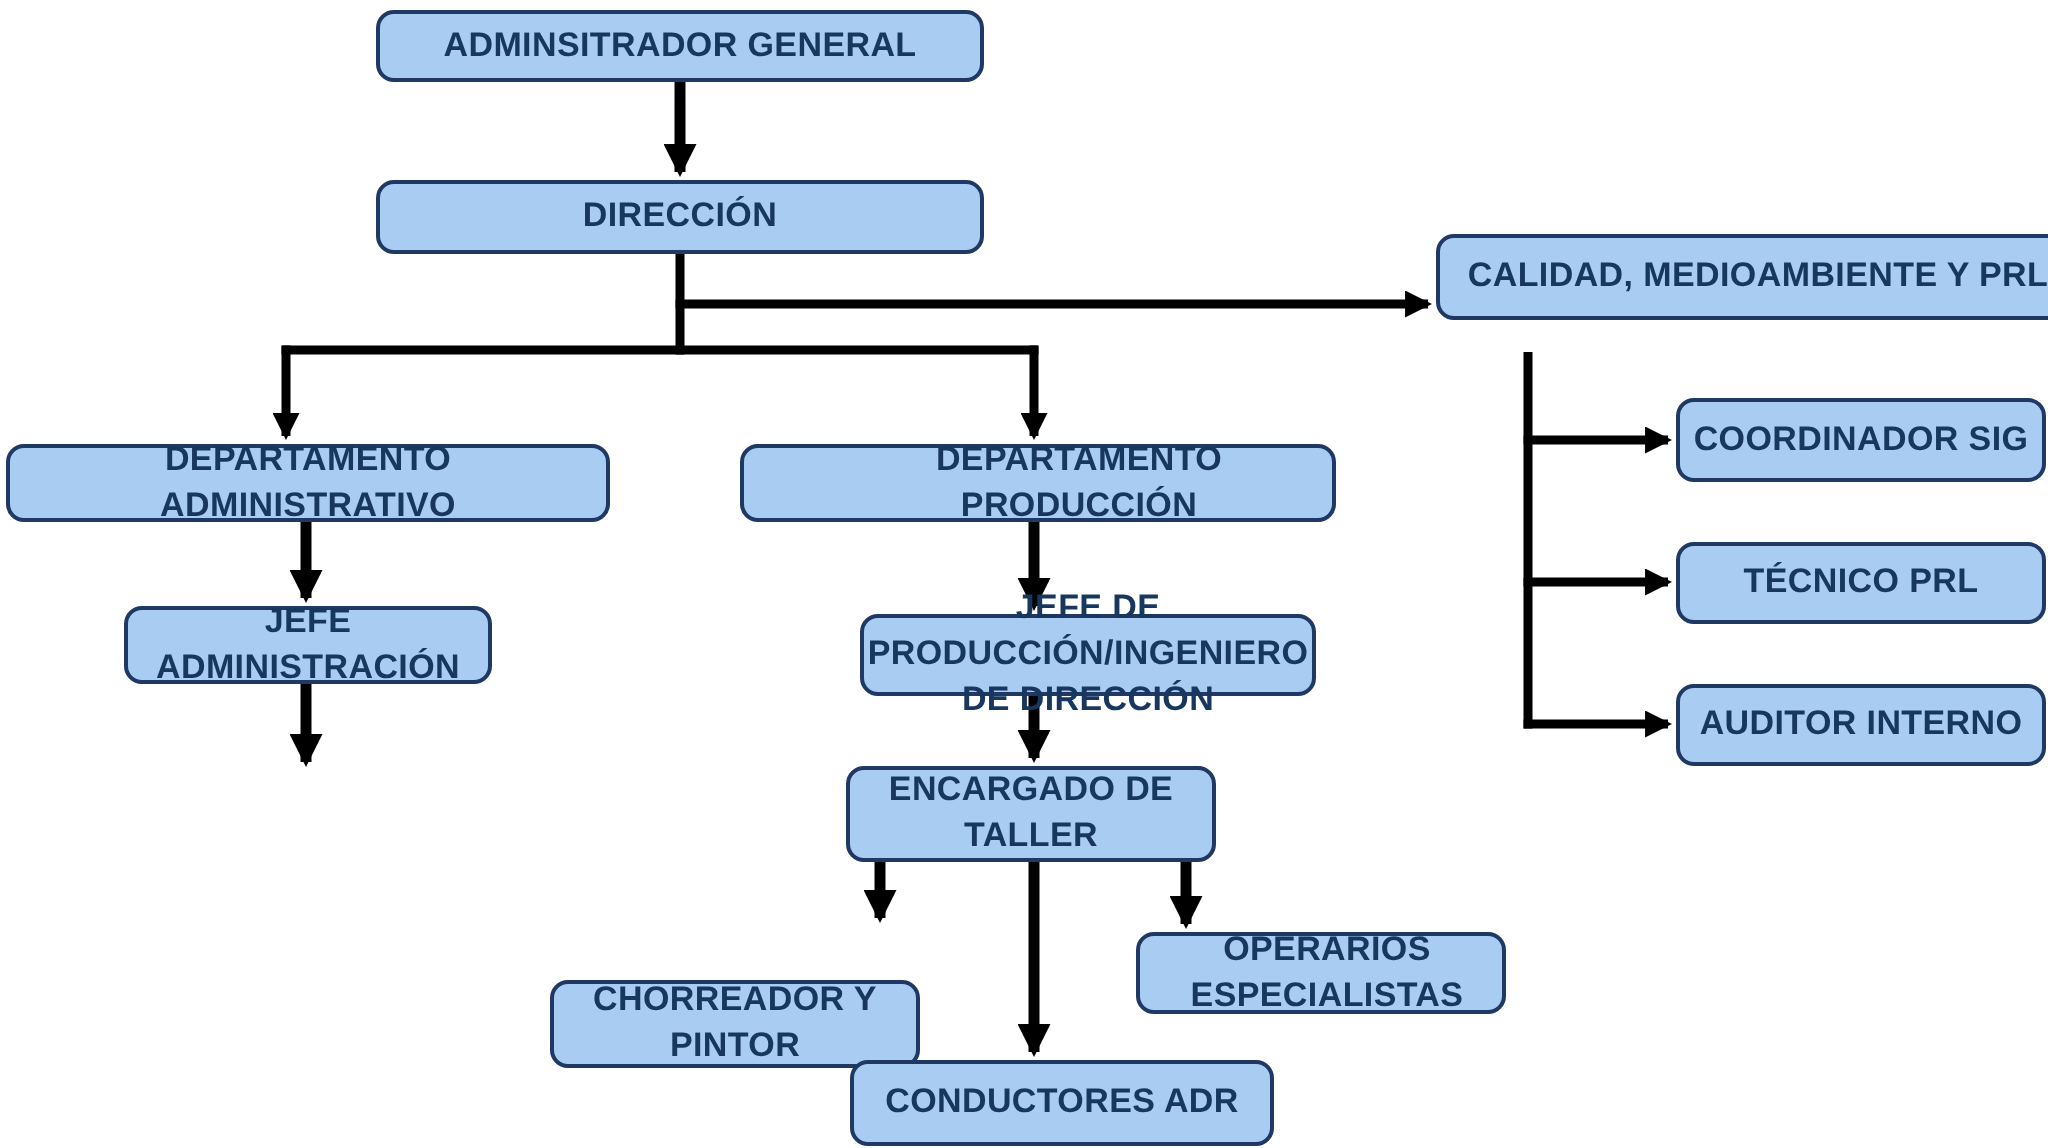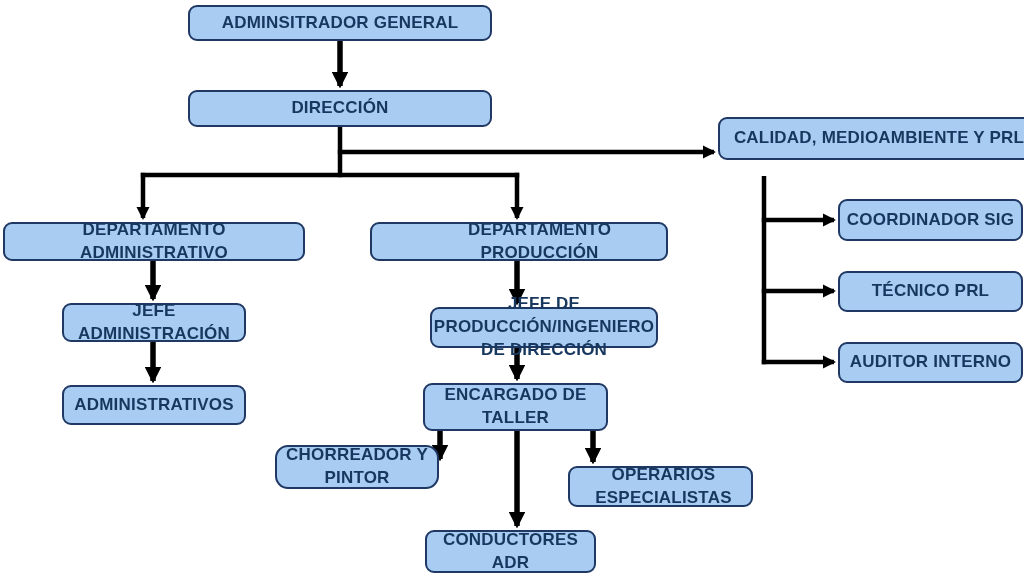--- a/index.html
+++ b/index.html
@@ -102,25 +102,24 @@
   <div class="node" style="left:370px; top:222px; width:298px; height:39px;padding-left:47px;">DEPARTAMENTO PRODUCCIÓN</div>
 
   <div class="node" style="left:838px; top:199px; width:185px; height:42px;">COORDINADOR SIG</div>
 
   <div class="node" style="left:62px;  top:303px; width:184px; height:39px;">JEFE ADMINISTRACIÓN</div>
 
   <div class="node" style="left:838px; top:271px; width:185px; height:41px;">TÉCNICO PRL</div>
 
   <div class="node" style="left:430px; top:307px; width:228px; height:41px;">JEFE DE PRODUCCIÓN/INGENIERO DE DIRECCIÓN</div>
 
-  <div class="node" style="left:62px;  top:385px; width:184px; height:40px;">ADMINISTRATIVOS</div>
 
   <div class="node" style="left:423px; top:383px; width:185px; height:48px;">ENCARGADO DE TALLER</div>
 
   <div class="node" style="left:838px; top:342px; width:185px; height:41px;">AUDITOR INTERNO</div>
 
-  <div class="node" style="left:275px; top:445px; width:164px; height:44px;border-radius:13px;">CHORREADOR Y PINTOR</div>
+  <div class="node" style="left:275px; top:490px; width:185px; height:44px;">CHORREADOR Y PINTOR</div>
 
   <div class="node" style="left:568px; top:466px; width:185px; height:41px;padding-left:12px;">OPERARIOS ESPECIALISTAS</div>
 
-  <div class="node" style="left:425px; top:530px; width:171px; height:43px;">CONDUCTORES ADR</div>
+  <div class="node" style="left:425px; top:530px; width:212px; height:43px;">CONDUCTORES ADR</div>
 
 </div>
 
 </body></html>

